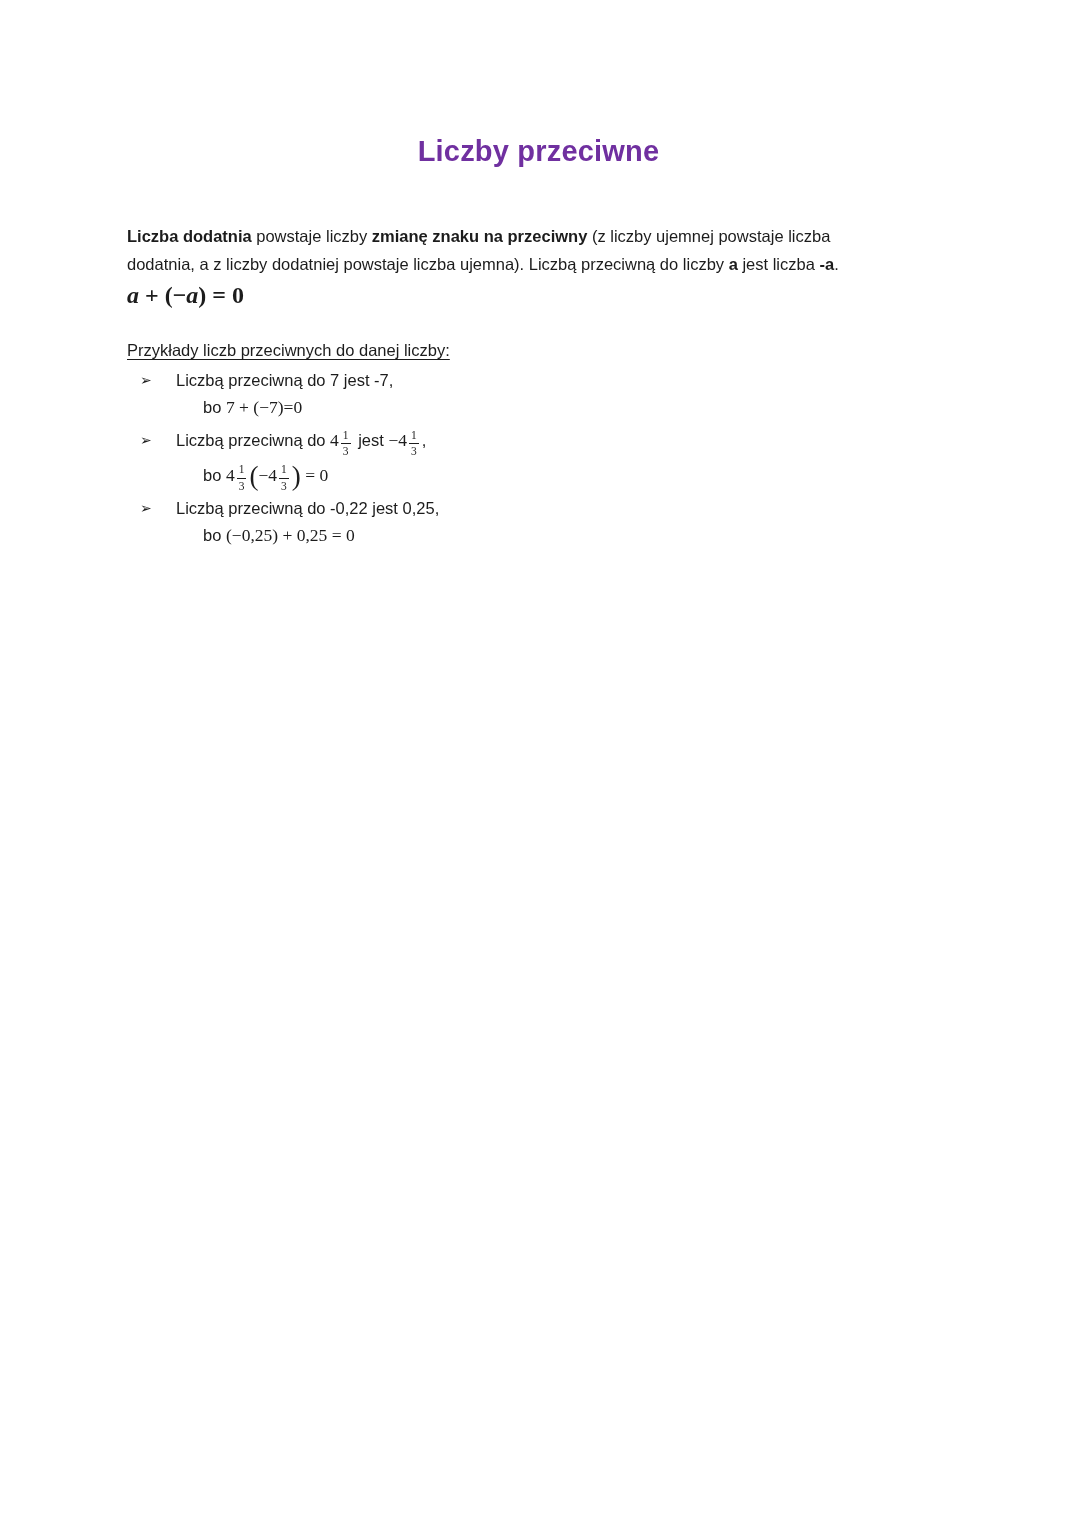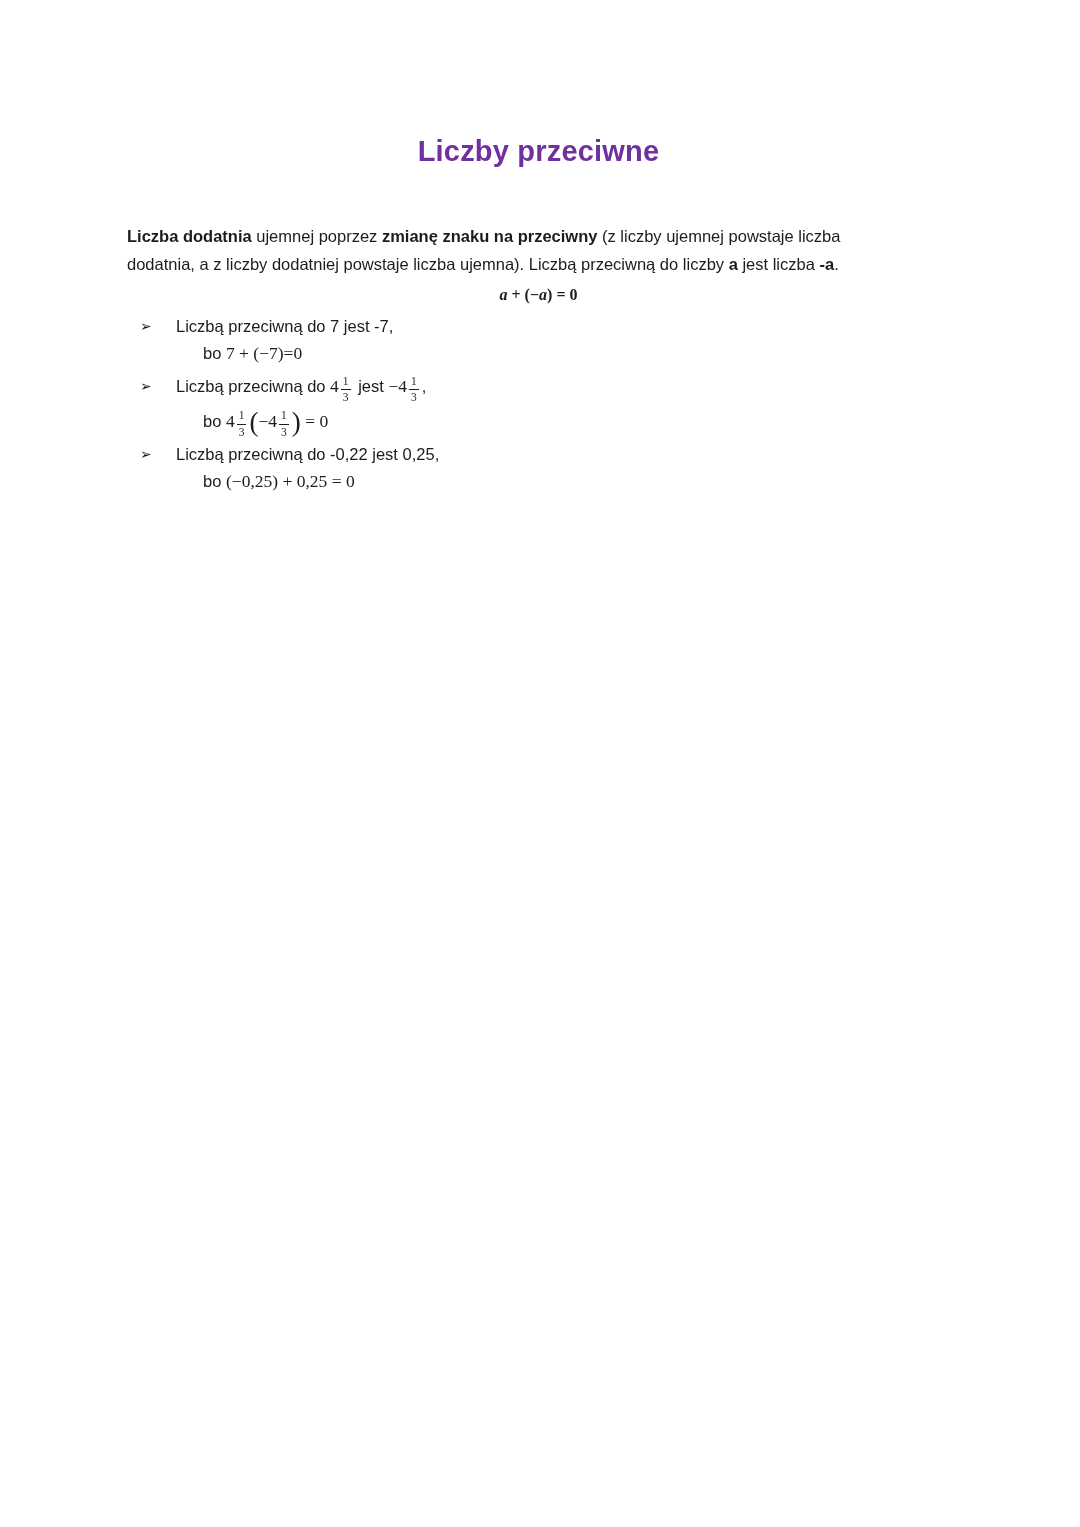--- a/index.html
+++ b/index.html
@@ -32,23 +32,23 @@
 
   .statement {
     font-size:16.5px;
     line-height:28px;
     font-weight:bold;
     white-space:nowrap;
     margin:26px 0 0 0;
   }
 
   .formula-line {
-    text-align:center;
+    text-align:left;
     font-family:"Liberation Serif", serif;
-    font-size:16px;
+    font-size:24px;
     font-weight:bold;
     line-height:30px;
     margin:2px 0 0 0;
   }
   .formula-line .var { font-style:italic; }
 
   .examples-heading {
     font-size:16.5px;
     line-height:28px;
     text-decoration:underline;
@@ -104,25 +104,26 @@
   .tall { line-height:34px; }
 </style>
 </head>
 <body>
 
 <div class="page">
   <div class="content">
 
     <h1 class="doc-title">Liczby przeciwne</h1>
 
-    <p class="para"><span class="b">Liczba dodatnia</span><span> ujemnej poprzez </span><span class="b">zmianę znaku na przeciwny</span><span> (z liczby ujemnej powstaje liczba</span><br><span>dodatnia, a z liczby dodatniej powstaje liczba ujemna). Liczbą przeciwną do liczby </span><span class="b">a</span><span> jest liczba </span><span class="b">-a</span><span>.</span></p>
+    <p class="para"><span class="b">Liczba dodatnia</span><span> powstaje liczby </span><span class="b">zmianę znaku na przeciwny</span><span> (z liczby ujemnej powstaje liczba</span><br><span>dodatnia, a z liczby dodatniej powstaje liczba ujemna). Liczbą przeciwną do liczby </span><span class="b">a</span><span> jest liczba </span><span class="b">-a</span><span>.</span></p>
 
 
     <div class="formula-line"><span class="var">a</span><span> + (−</span><span class="var">a</span><span>) = </span><span>0</span></div>
 
+    <p class="examples-heading">Przykłady liczb przeciwnych do danej liczby:</p>
 
     <div class="bullet-row">
       <span class="bullet-glyph">➢</span><span>Liczbą przeciwną do 7 jest -7,</span>
     </div>
     <div class="sub-line">
       <span>bo </span><span class="math">7 + (−7)=0</span>
     </div>
 
     <div class="bullet-row tall">
       <span class="bullet-glyph">➢</span><span>Liczbą przeciwną do </span><span class="math">4</span><span class="frac"><span class="fnum">1</span><span class="fden">3</span></span><span> jest </span><span class="math">−4</span><span class="frac"><span class="fnum">1</span><span class="fden">3</span></span><span>,</span>

